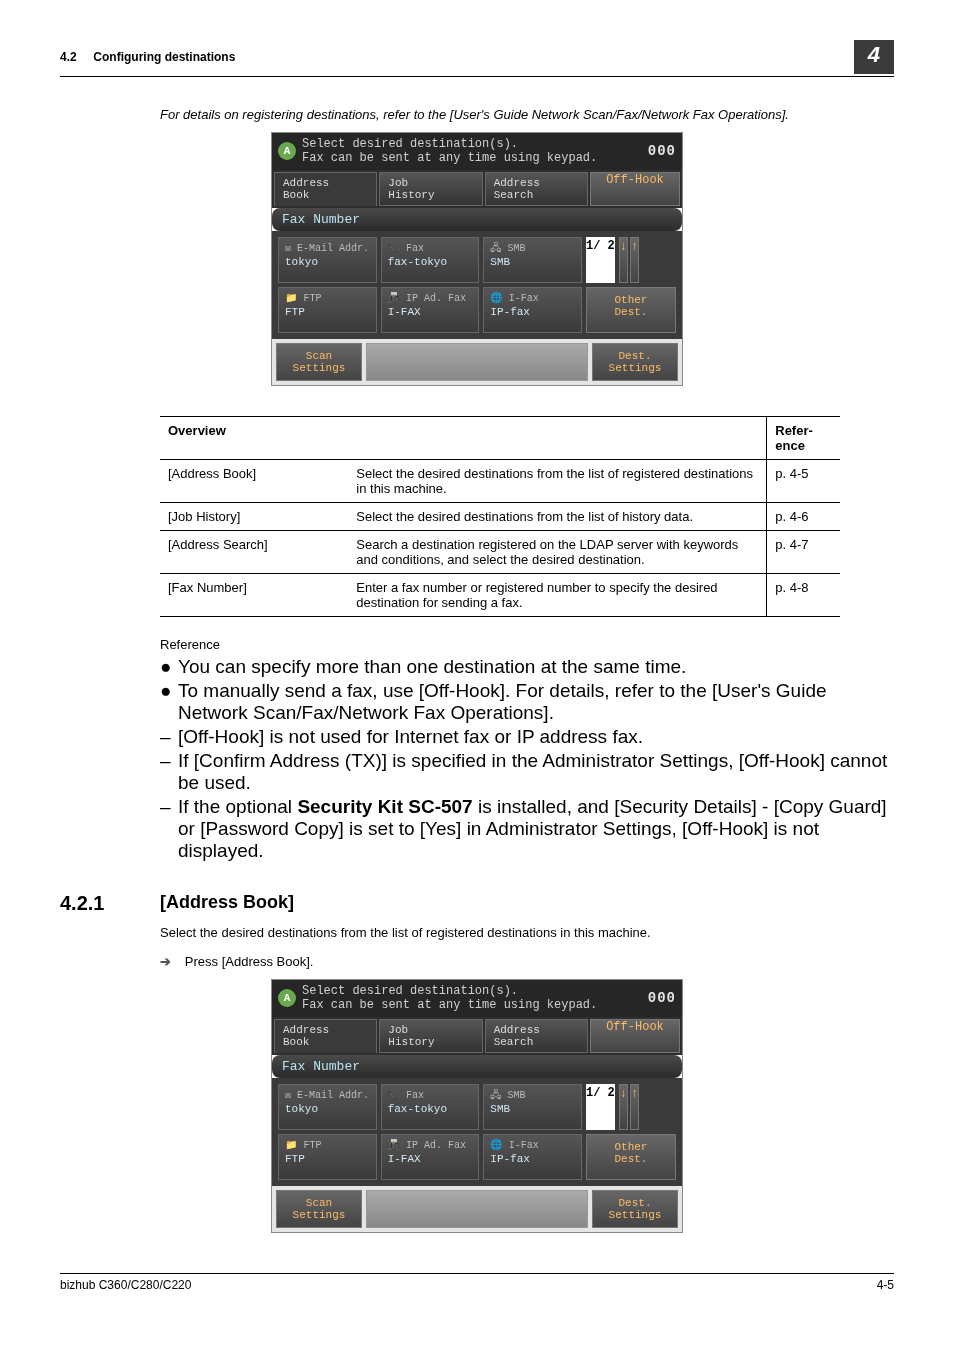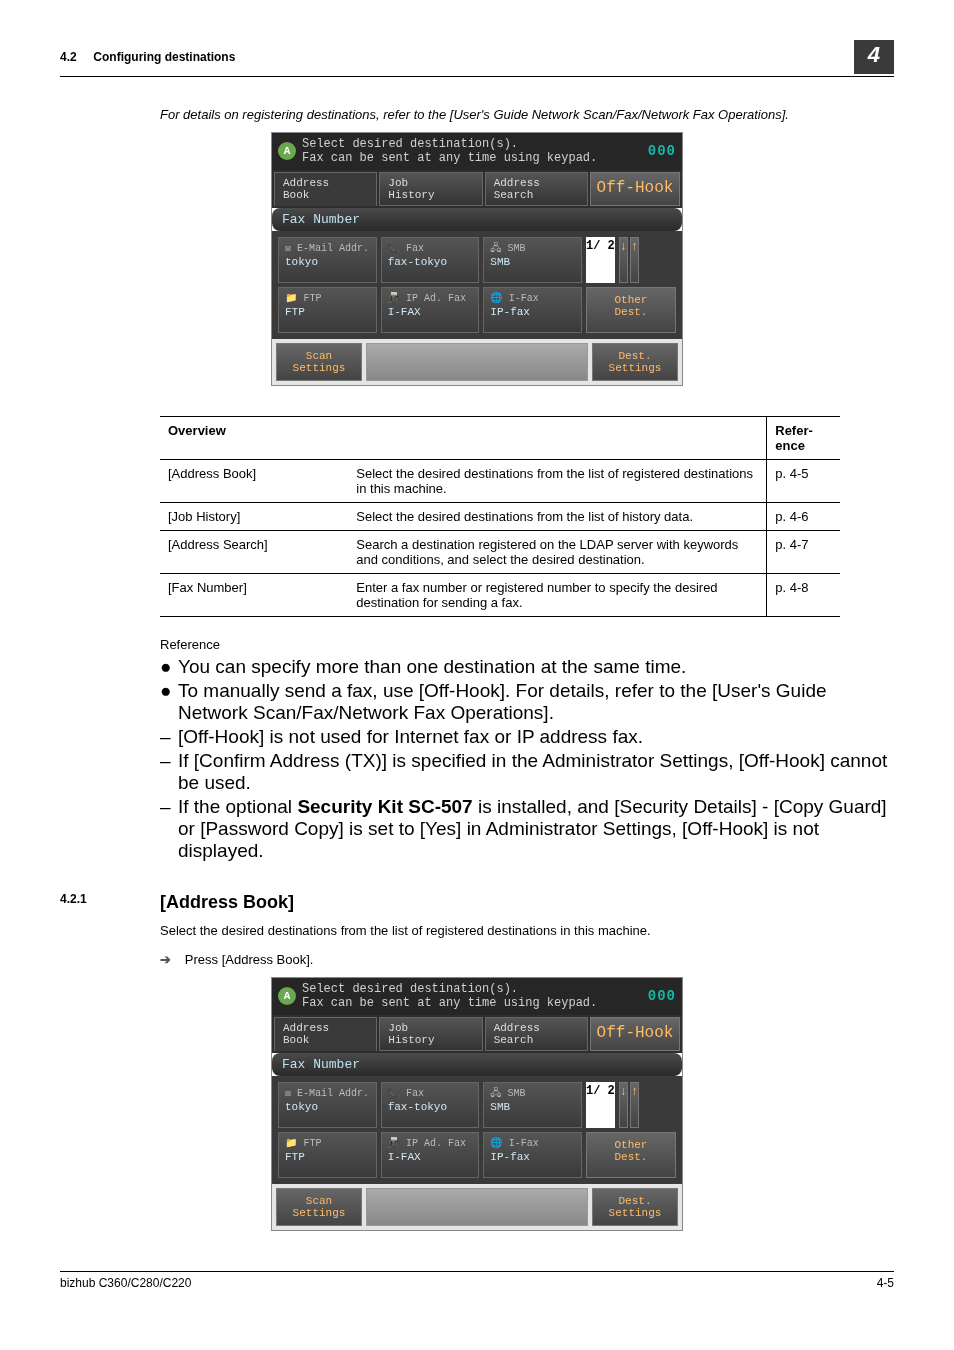--- a/index.html
+++ b/index.html
@@ -59,21 +59,21 @@
     background:#6aa84f;
     border-radius:50%;
     color:#fff;
     text-align:center;
     font-weight:bold;
     font-size:11px;
     line-height:18px;
     margin-right:6px;
   }
   .ss-top-text { font-size: 12px; line-height: 1.2;}
-  .ss-mem { color:#14b8a6; font-weight:bold; font-size:14px; letter-spacing:1px;}
+  .ss-mem { color:#e5e5e5; font-weight:bold; font-size:14px; letter-spacing:1px;}
   .ss-tabs {
     display:flex;
     background:#2e2e2e;
     gap:2px;
     padding:2px;
   }
   .ss-tab {
     flex:1;
     background:linear-gradient(#555,#333);
     border:1px solid #666;
@@ -84,23 +84,23 @@
   }
   .ss-tab.active {
     background:#3a3a3a;
     border-bottom:none;
   }
   .ss-offhook {
     width:80px;
     background:linear-gradient(#666,#444);
     border:1px solid #777;
     text-align:center;
-    padding:6px 4px;
+    padding:0 4px;
     color:#ffbb66;
-    font-size:16px;
+    font-size:12px;
   }
   .ss-faxnum {
     background:linear-gradient(#4a4a4a,#2a2a2a);
     padding:4px 10px;
     color:#bbe0f0;
     font-size:13px;
     border-radius:8px;
   }
   .ss-main {
     background:#3a3a3a;
@@ -200,21 +200,21 @@
     content:attr(data-marker);
     position:absolute;
     left:-18px;
   }
   .section-row {
     display:flex;
     margin-bottom:10px;
   }
   .section-num {
     width:100px;
-    font-size:12px;
+    font-size:20px;
     font-weight:bold;
   }
   .section-title {
     font-size:18px;
     font-weight:bold;
   }
   .body-text {
     margin-left:100px;
     font-size:13px;
     margin-bottom:14px;

